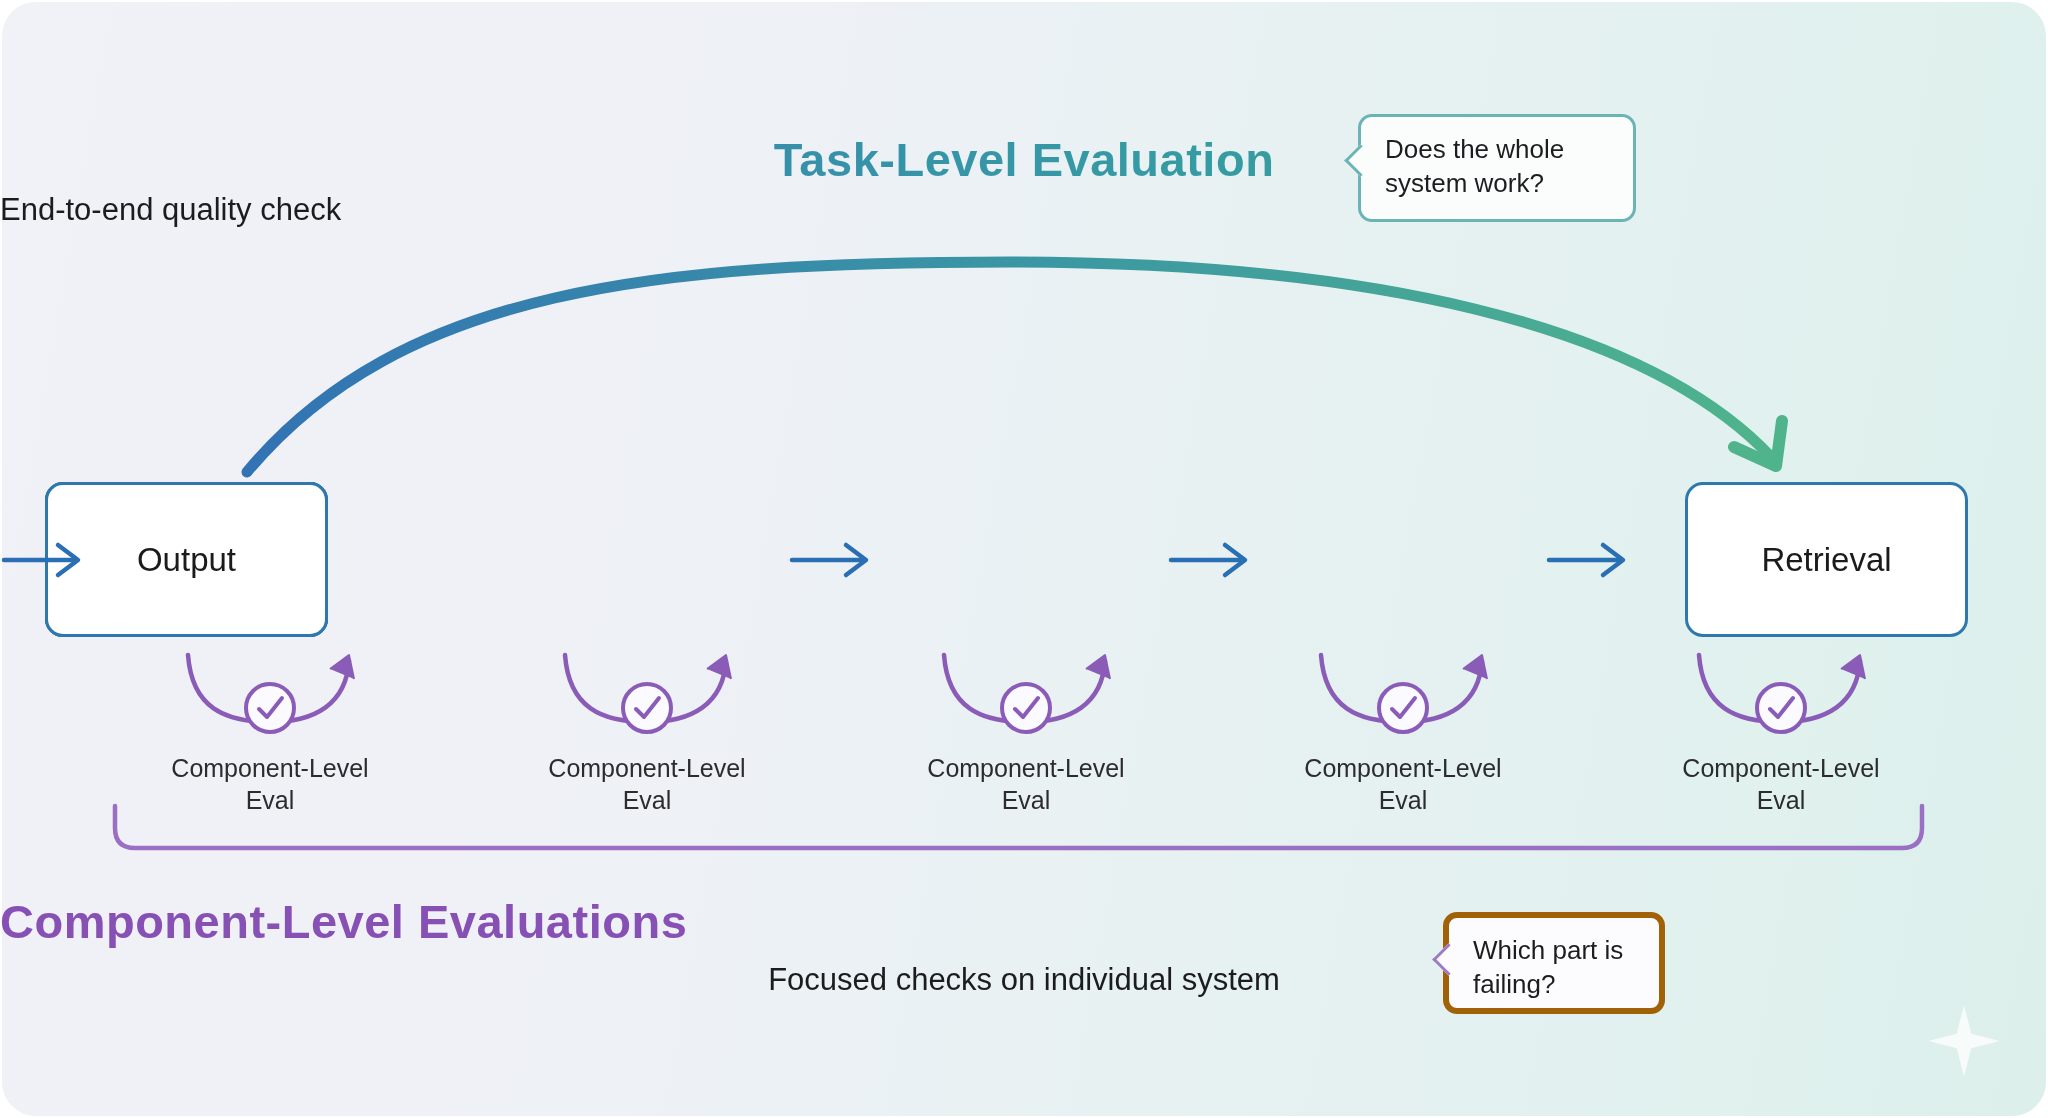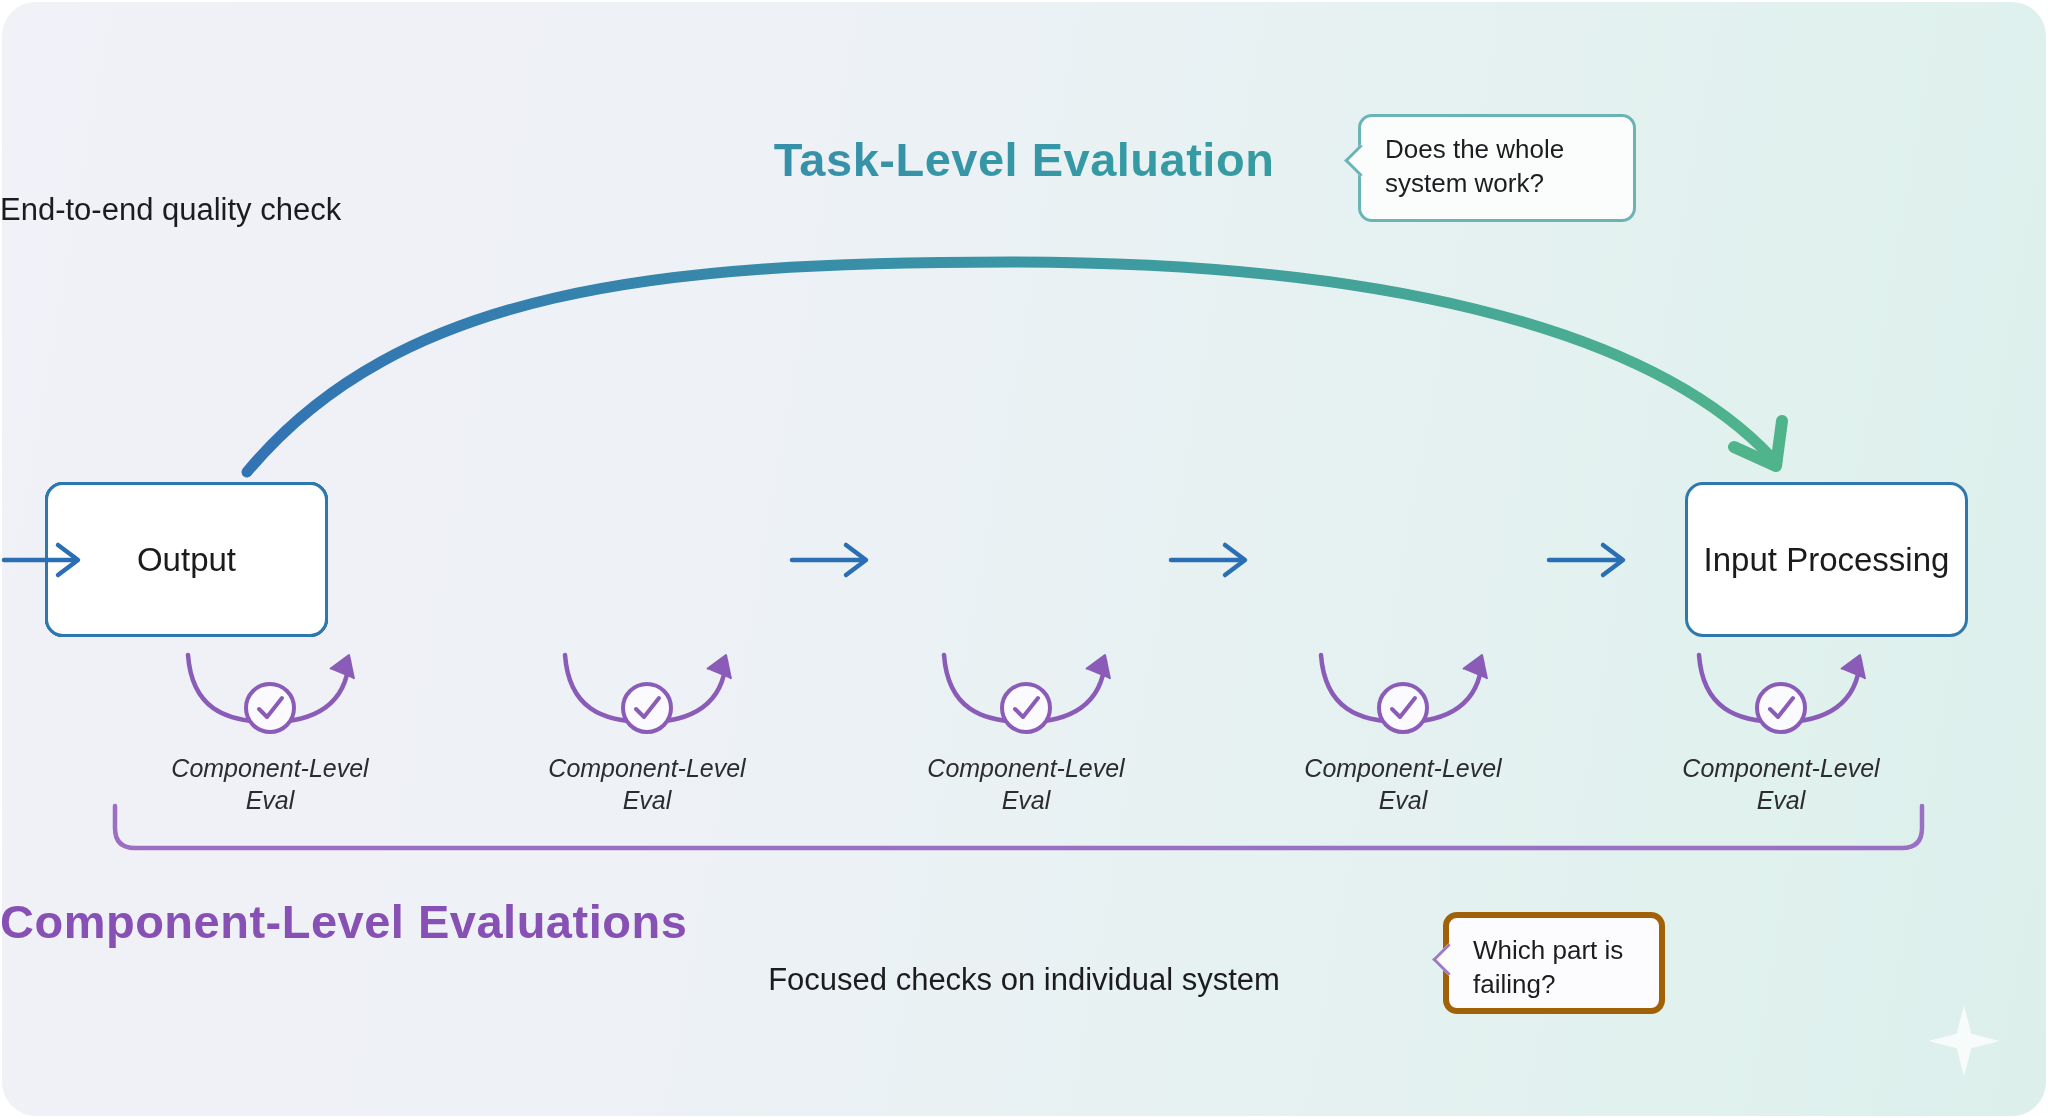--- a/index.html
+++ b/index.html
@@ -52,21 +52,21 @@
   .harrow { position:absolute; top:540px; width:94px; height:40px; }
   .harrow:nth-of-type(1) { left:412px; }
   .harrow:nth-of-type(2) { left:788px; }
   .harrow:nth-of-type(3) { left:1167px; }
   .harrow:nth-of-type(4) { left:1545px; }
 
   
   .eval-icon { position:absolute; top:646px; width:180px; height:100px; }
   .eval-label {
     position:absolute; top:752px; width:320px; text-align:center;
-    font-size:25px; color:#2c2c2e; line-height:1.28;font-style:italic;
+    font-size:25px; color:#2c2c2e; line-height:1.28;
   }
   .u1 .eval-icon{left:180px;} .u1 .eval-label{left:110px;}
   .u2 .eval-icon{left:557px;} .u2 .eval-label{left:487px;}
   .u3 .eval-icon{left:936px;} .u3 .eval-label{left:866px;}
   .u4 .eval-icon{left:1313px;} .u4 .eval-label{left:1243px;}
   .u5 .eval-icon{left:1691px;} .u5 .eval-label{left:1621px;}
 
   
   .bottom-title {
     position:absolute; left:0; right:0; top:894px; text-align:left;
@@ -106,23 +106,20 @@
     <g>
       <path d="M 115,806 L 115,828 Q 115,848 135,848 L 1902,848 Q 1922,848 1922,828 L 1922,806" fill="none" stroke="#9a6fc4" stroke-width="4.5" stroke-linecap="round"></path>
     </g>
   </svg>
 
   <div class="top-title">Task-Level Evaluation</div>
   <div class="top-subtitle">End-to-end quality check</div>
   <div class="bubble bubble-task">Does the whole system work?</div>
 
   <div class="step-box">
-      <span>Input Processing</span>
-    </div>
-  <div class="step-box">
       <span>Retrieval</span>
     </div>
   <div class="step-box">
       <span>Generation</span>
     </div>
   <div class="step-box">
       <span>Validation</span>
     </div>
   <div class="step-box">
       <span>Output</span>

